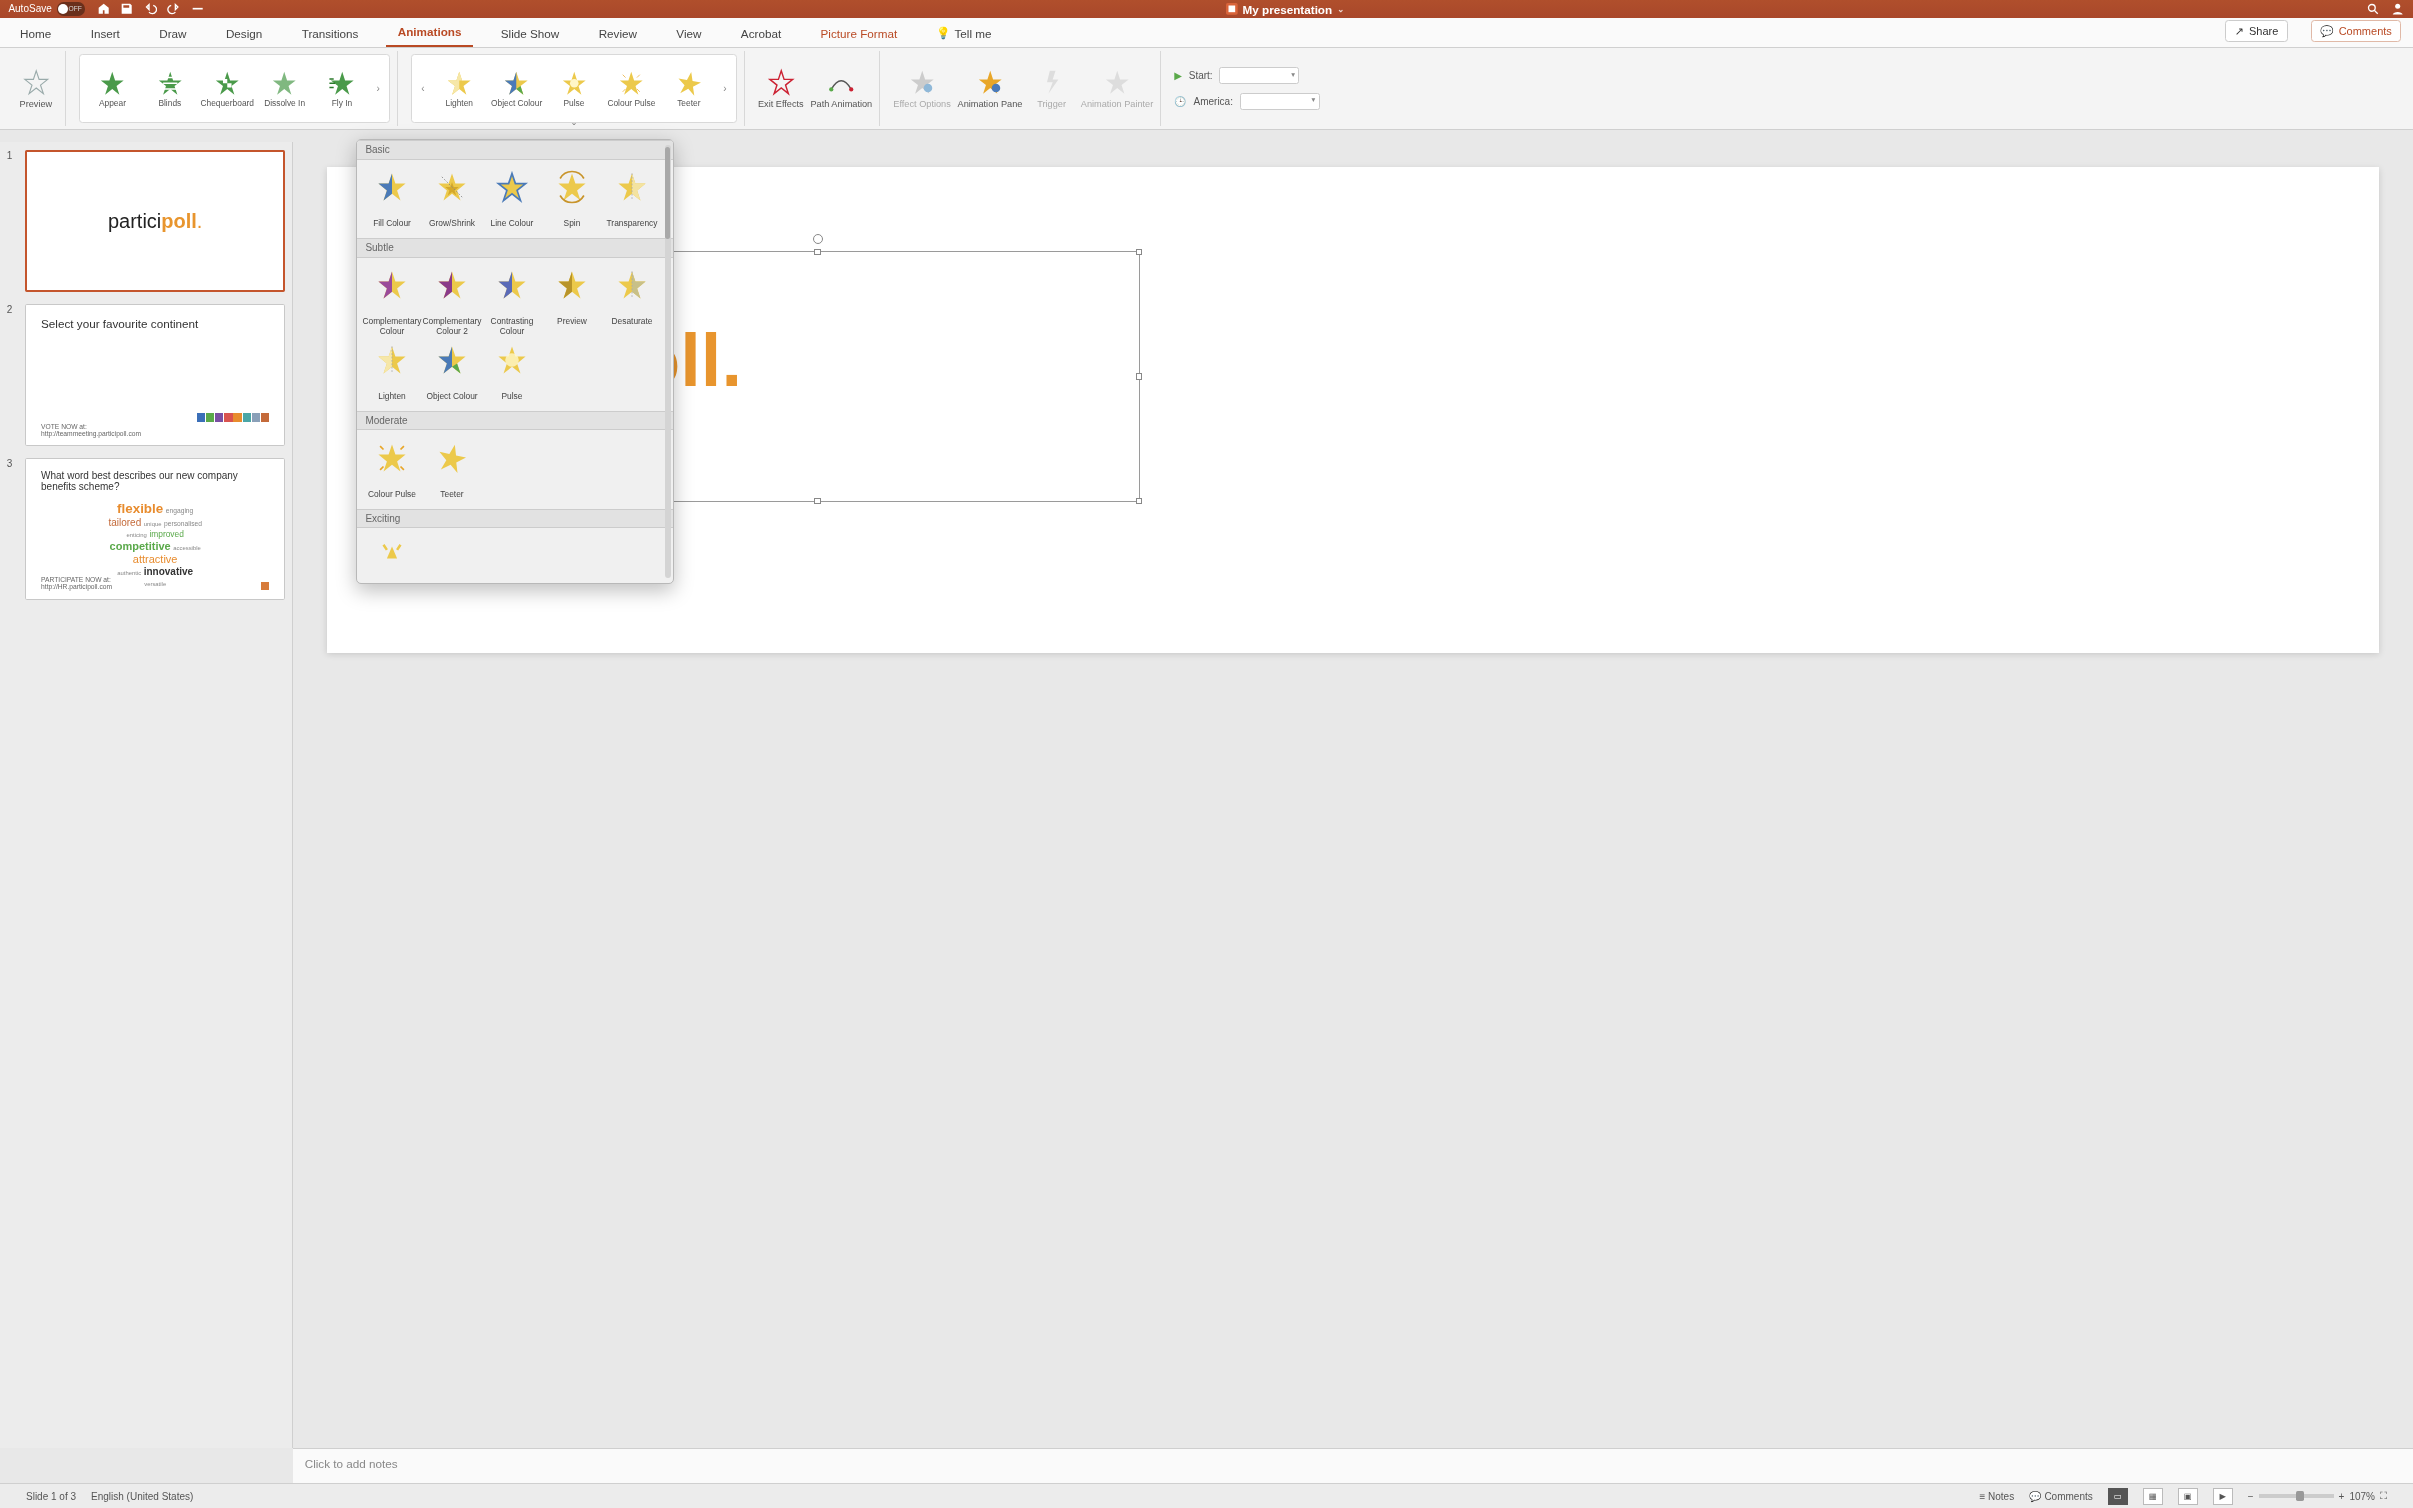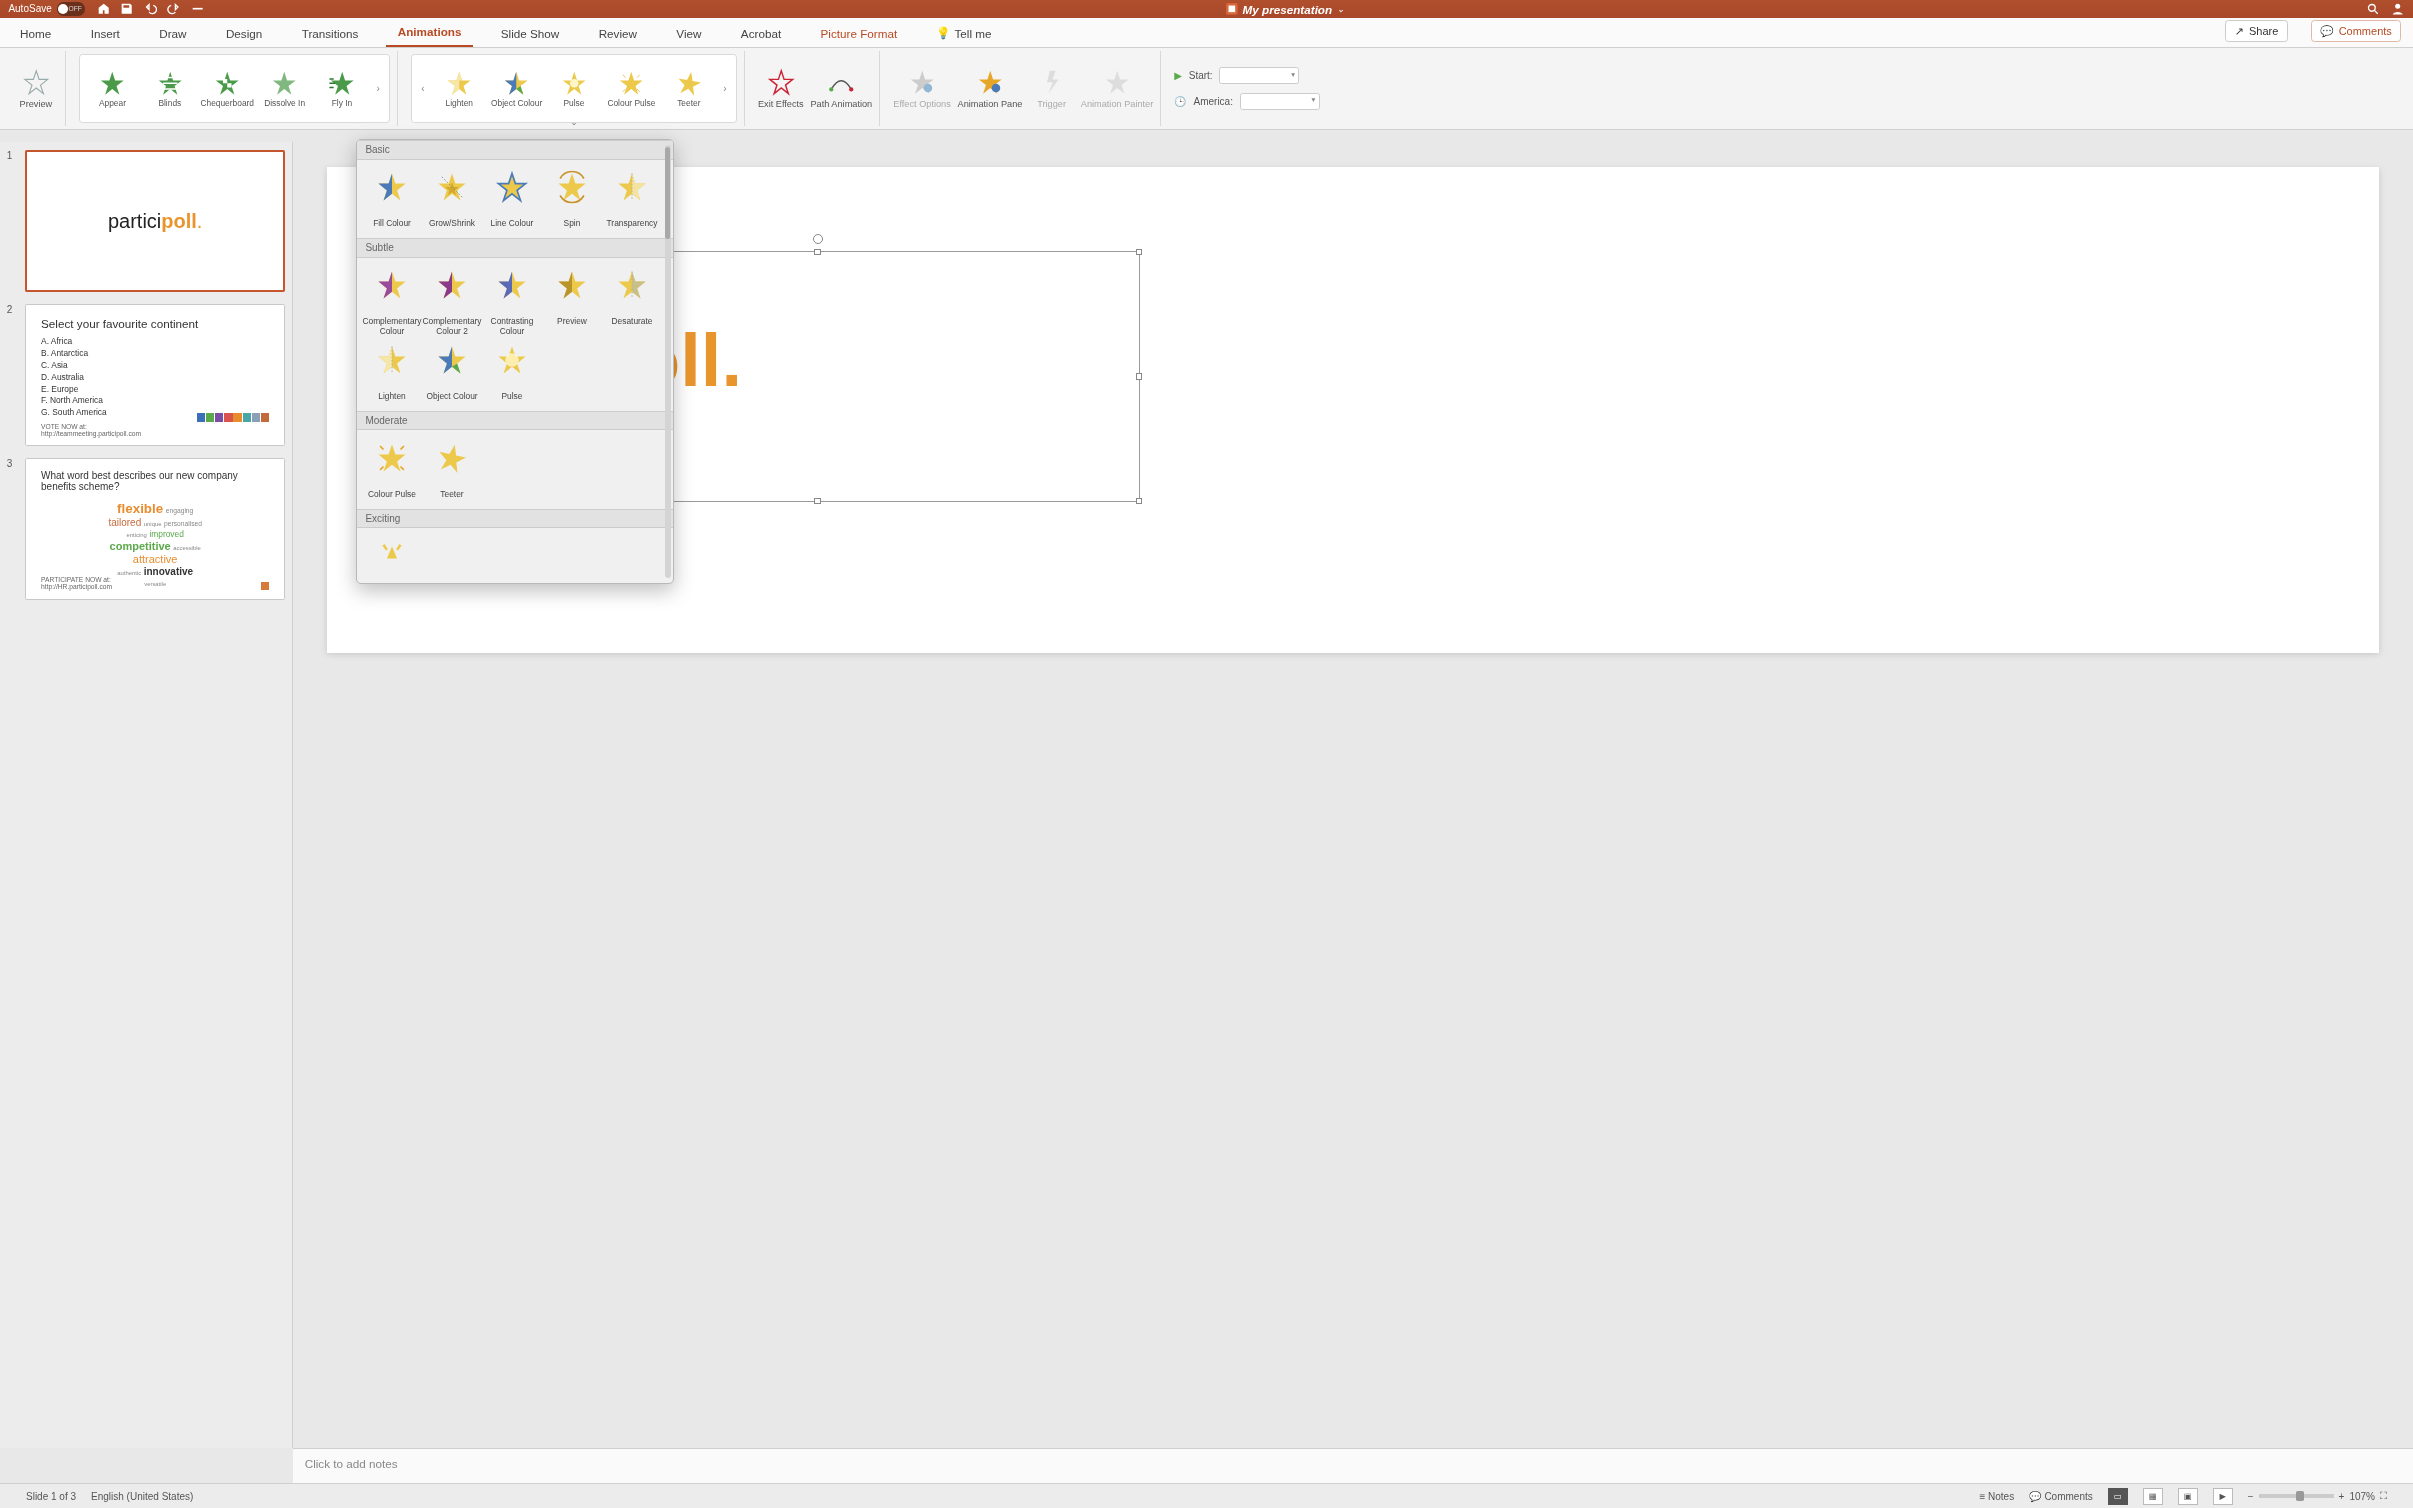--- a/index.html
+++ b/index.html
@@ -3,21 +3,21 @@
 <meta charset="utf-8">
 <style>
 * { margin: 0; padding: 0; box-sizing: border-box; font-family: -apple-system, "Segoe UI", sans-serif; }
 html, body { width: 100%; height: 100%; background: #e8e8e8; overflow: hidden; font-size: 11px; color: #333; }
 
 .titlebar { height: 18px; background: linear-gradient(#b04f2c,#a9472a); display: flex; align-items: center; padding: 0 8.4px; color: #fff; }
 .titlebar .autosave { display: flex; align-items: center; gap: 5px; font-size: 10px; }
 .titlebar .toggle { width: 28.5px; height: 13.4px; background: #6a2f1b; border-radius: 6.7px; position: relative; font-size: 6.7px; color: #ddd; display:flex; align-items:center; justify-content:flex-end; padding:0 3.4px;}
 .titlebar .toggle::before { content:""; position:absolute; left:1.7px; top:1.7px; width:10px; height:10px; background:#fff; border-radius:50%; }
 .titlebar .icons { display: flex; gap: 10px; margin-left: 11.7px; }
-.titlebar .title { flex:1; text-align:center; font-size:11.7px; font-weight:600; display:flex; align-items:center; justify-content:center; gap:5px;font-style:italic; }
+.titlebar .title { flex:1; text-align:center; font-size:11.7px; font-weight:600; display:flex; align-items:center; justify-content:center; gap:5px; }
 .titlebar .right { display:flex; gap:11.7px; align-items:center; }
 .tb-icon { width:13.4px; height:13.4px; display:inline-block; }
 
 .tabs { height: 30px; background:#fafafa; border-bottom:0.8px solid #d0d0d0; display:flex; align-items:flex-end; padding:0 8.4px; gap:16px; }
 .tabs .tab { padding:6.7px 11.7px; font-size:11.7px; color:#444; cursor:pointer; }
 .tabs .tab.active { color:#b94a24; border-bottom:2.5px solid #b94a24; font-weight:600; }
 .tabs .tab.pf { color:#b94a24; }
 .tabs .tell { display:flex; align-items:center; gap:3.4px; }
 .tabs .spacer { flex:1; }
 .tabs .sharebtn, .tabs .commentsbtn { border:0.8px solid #ccc; border-radius:3.4px; padding:3.4px 8.4px; margin:3.4px 3.4px 5px 3.4px; font-size:11px; display:flex; align-items:center; gap:5px; background:#fff; }
@@ -344,29 +344,20 @@
       <div class="num">1</div>
       <div class="thumb selected">
         <div class="logo"><span class="p1">partici</span><span class="p2">poll</span><span class="dot">.</span></div>
       </div>
     </div>
     <div class="thumb-row">
       <div class="num">2</div>
       <div class="thumb">
         <div class="thumb2-content">
           <div class="ttl">Select your favourite continent</div>
-          <ul>
-            <li>A.  Africa</li>
-            <li>B.  Antarctica</li>
-            <li>C.  Asia</li>
-            <li>D.  Australia</li>
-            <li>E.  Europe</li>
-            <li>F.  North America</li>
-            <li>G.  South America</li>
-          </ul>
           <div class="bars">
             <span style="background:#3b6fb8"></span>
               <span style="background:#5aa94a"></span>
             <span style="background:#7a4fa3"></span>
               <span style="background:#d9534f"></span>
             <span style="background:#e88c2e"></span>
               <span style="background:#4aa6a6"></span>
             <span style="background:#8aa0b8"></span>
               <span style="background:#c46a3a"></span>
           </div>

